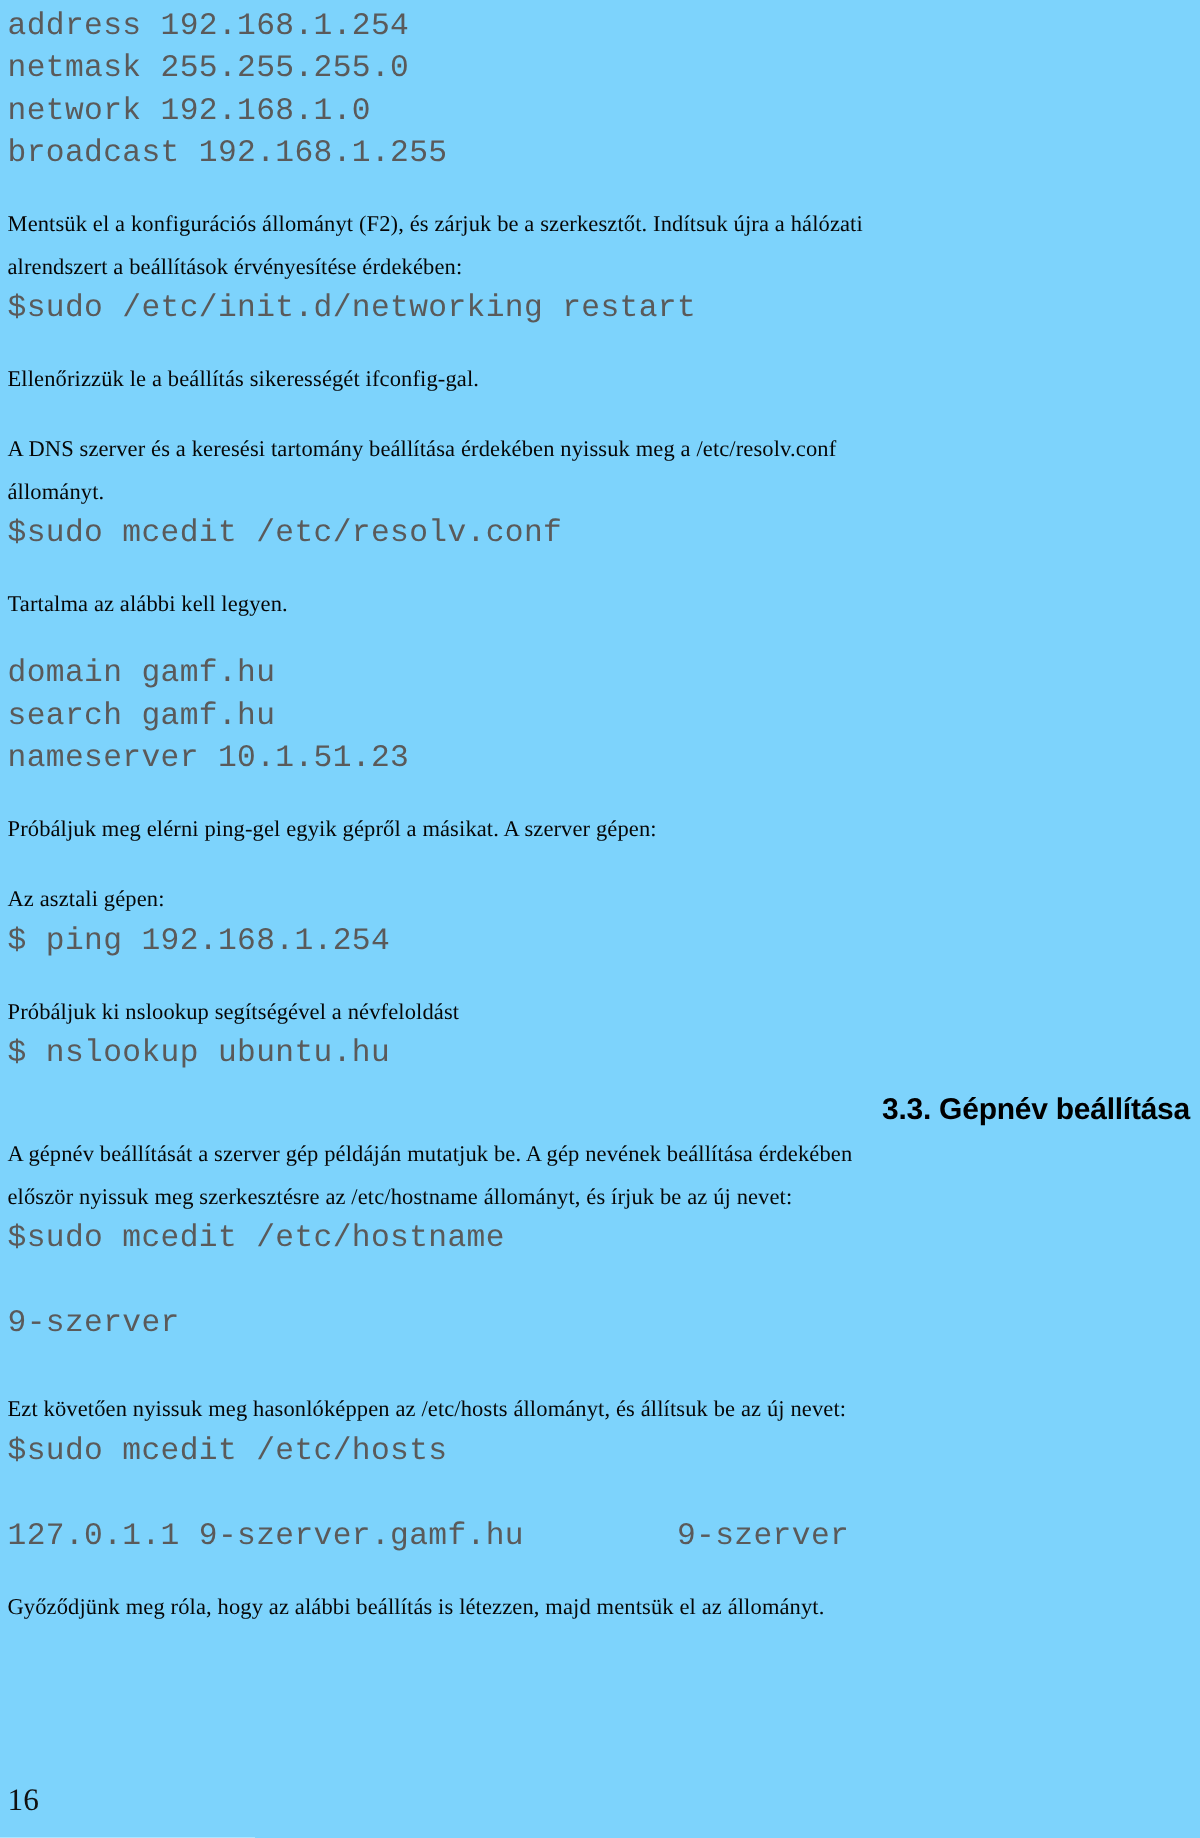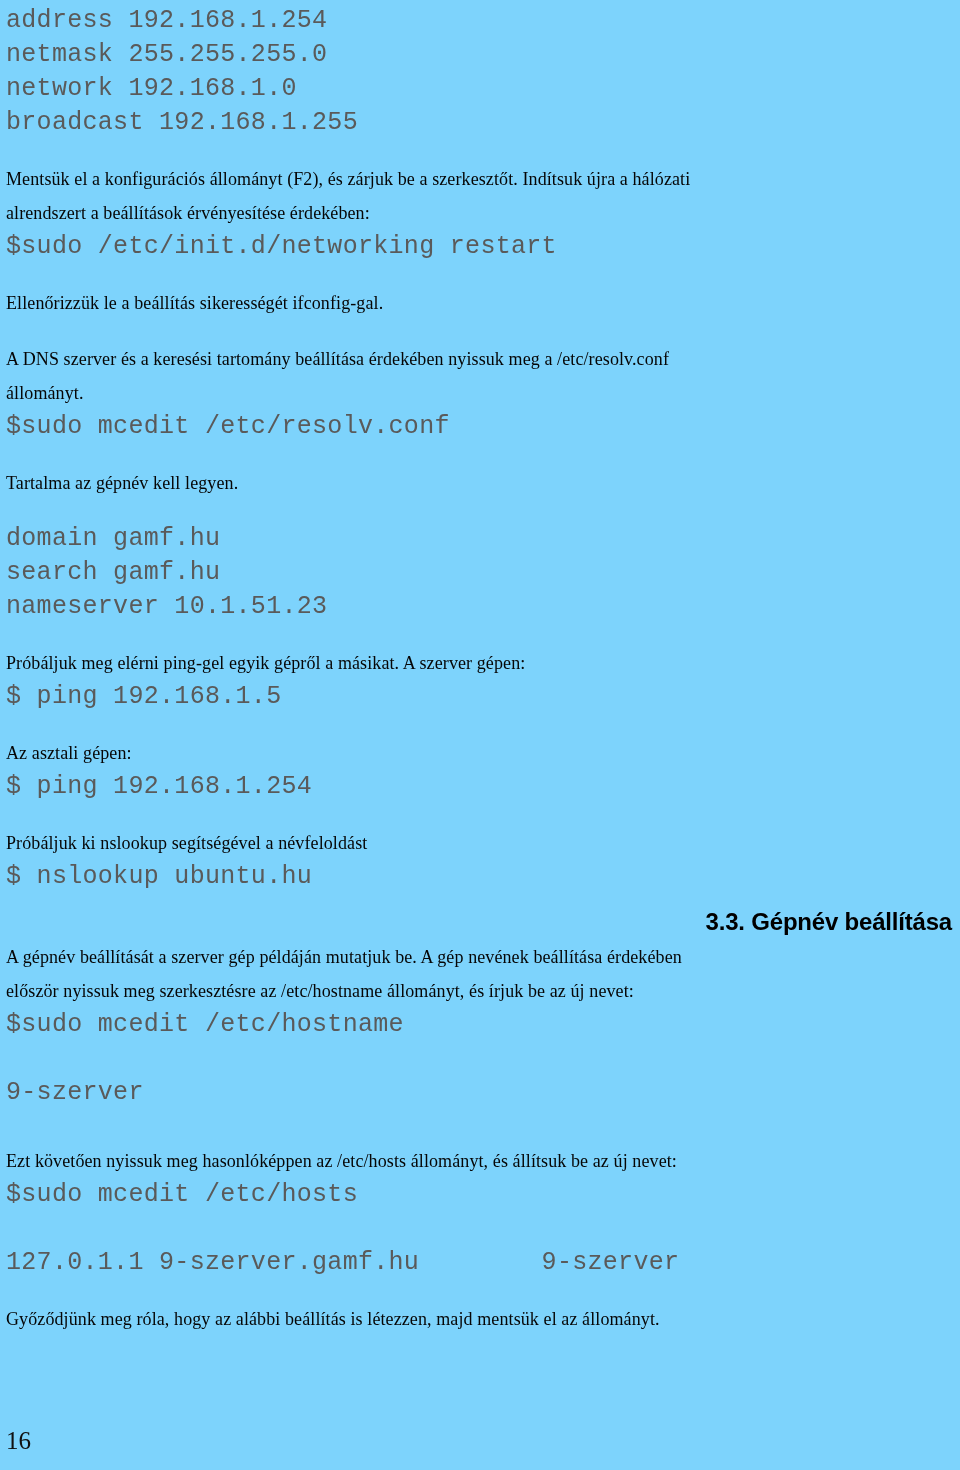--- a/index.html
+++ b/index.html
@@ -112,32 +112,31 @@
     <p class="prose block">Ellenőrizzük le a beállítás sikerességét ifconfig-gal.</p>
 
     <div class="gap-md"></div>
 
     <p class="prose block">A DNS szerver és a keresési tartomány beállítása érdekében nyissuk meg a /etc/resolv.conf
 állományt.</p>
     <pre class="code block">$sudo mcedit /etc/resolv.conf</pre>
 
     <div class="gap-md"></div>
 
-    <p class="prose block">Tartalma az gépnév kell legyen.</p>
+    <p class="prose block">Tartalma az alábbi kell legyen.</p>
 
     <div class="gap-md"></div>
 
     <pre class="code block">domain gamf.hu</pre>
     <pre class="code block">search gamf.hu</pre>
     <pre class="code block">nameserver 10.1.51.23</pre>
 
     <div class="gap-md"></div>
 
     <p class="prose block">Próbáljuk meg elérni ping-gel egyik gépről a másikat. A szerver gépen:</p>
-    <pre class="code block">$ ping 192.168.1.5</pre>
 
     <div class="gap-md"></div>
 
     <p class="prose block">Az asztali gépen:</p>
     <pre class="code block">$ ping 192.168.1.254</pre>
 
     <div class="gap-md"></div>
 
     <p class="prose block">Próbáljuk ki nslookup segítségével a névfeloldást</p>
     <pre class="code block">$ nslookup ubuntu.hu</pre>

